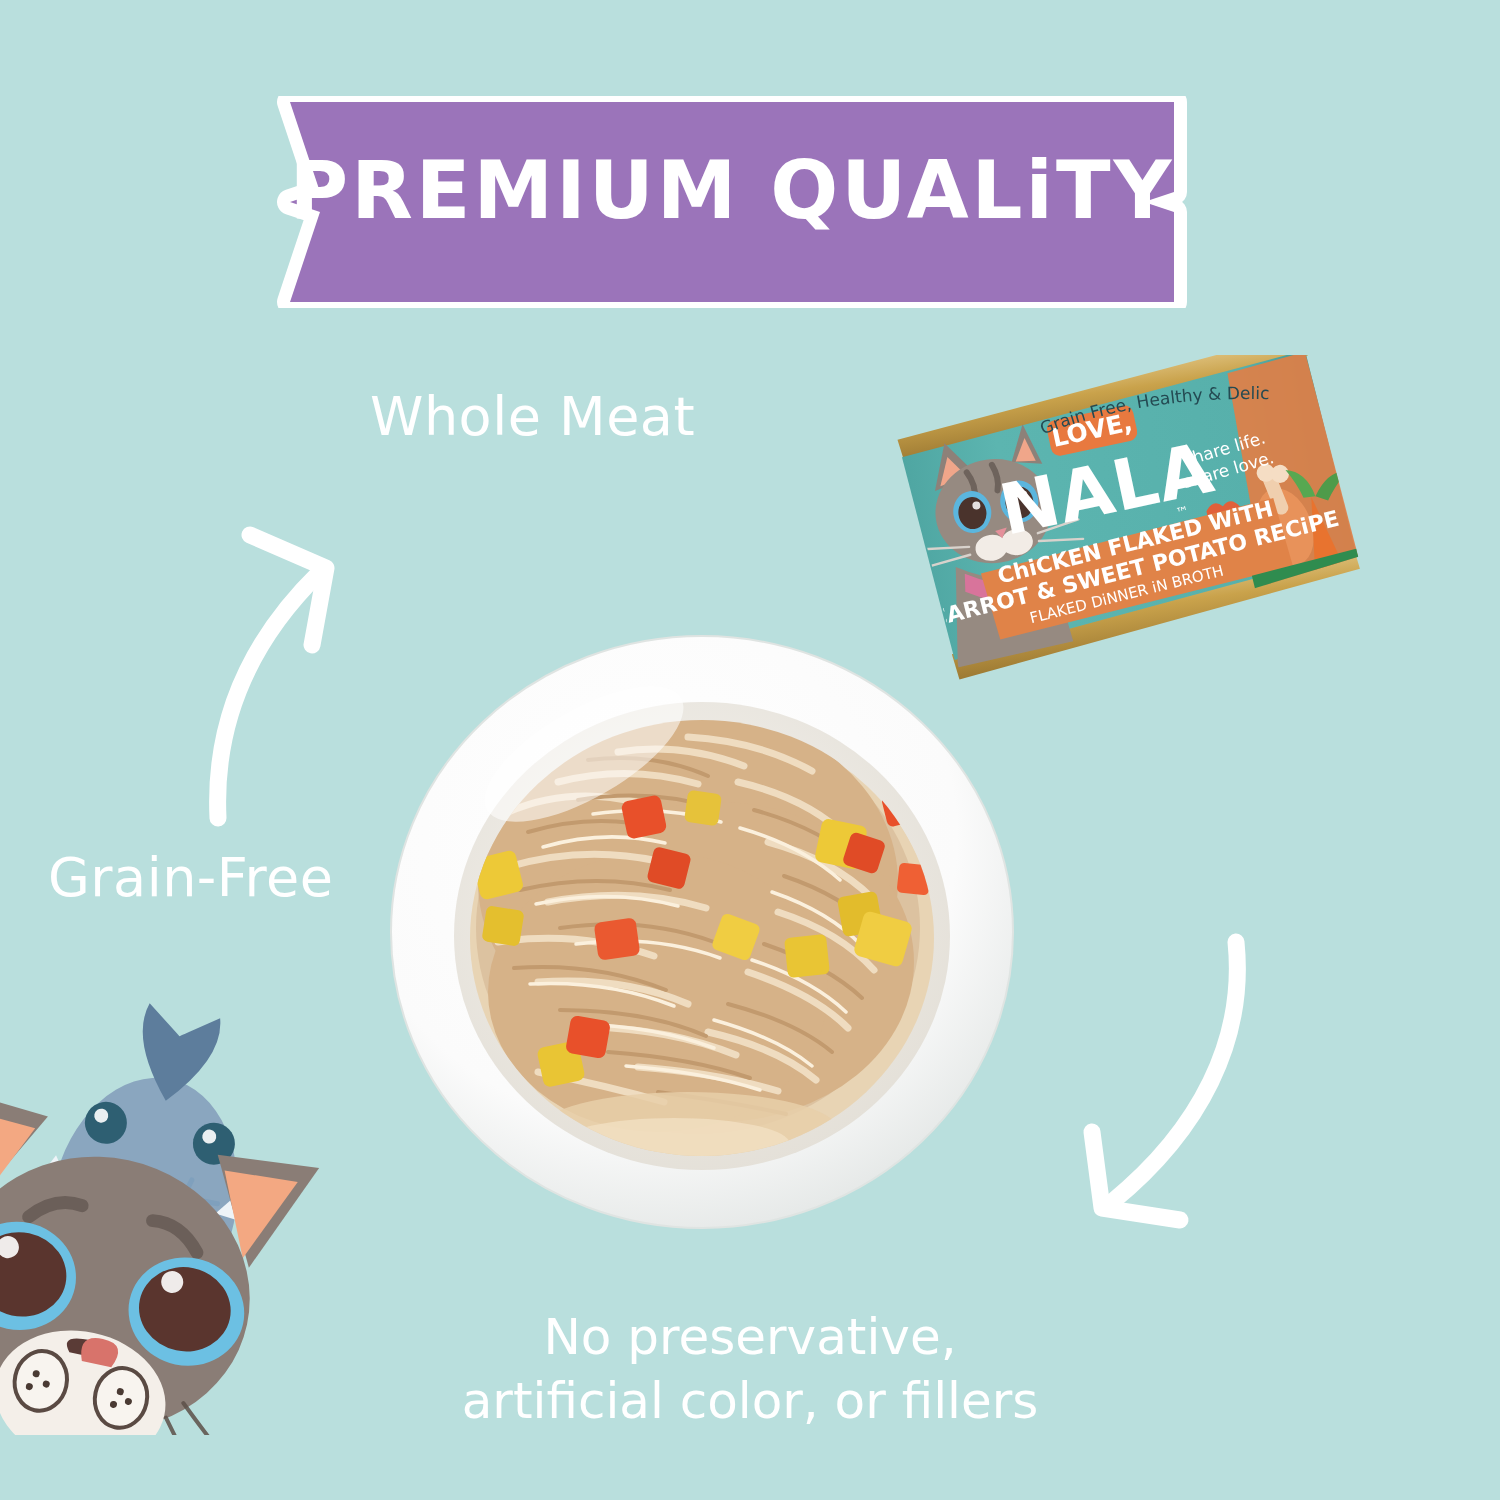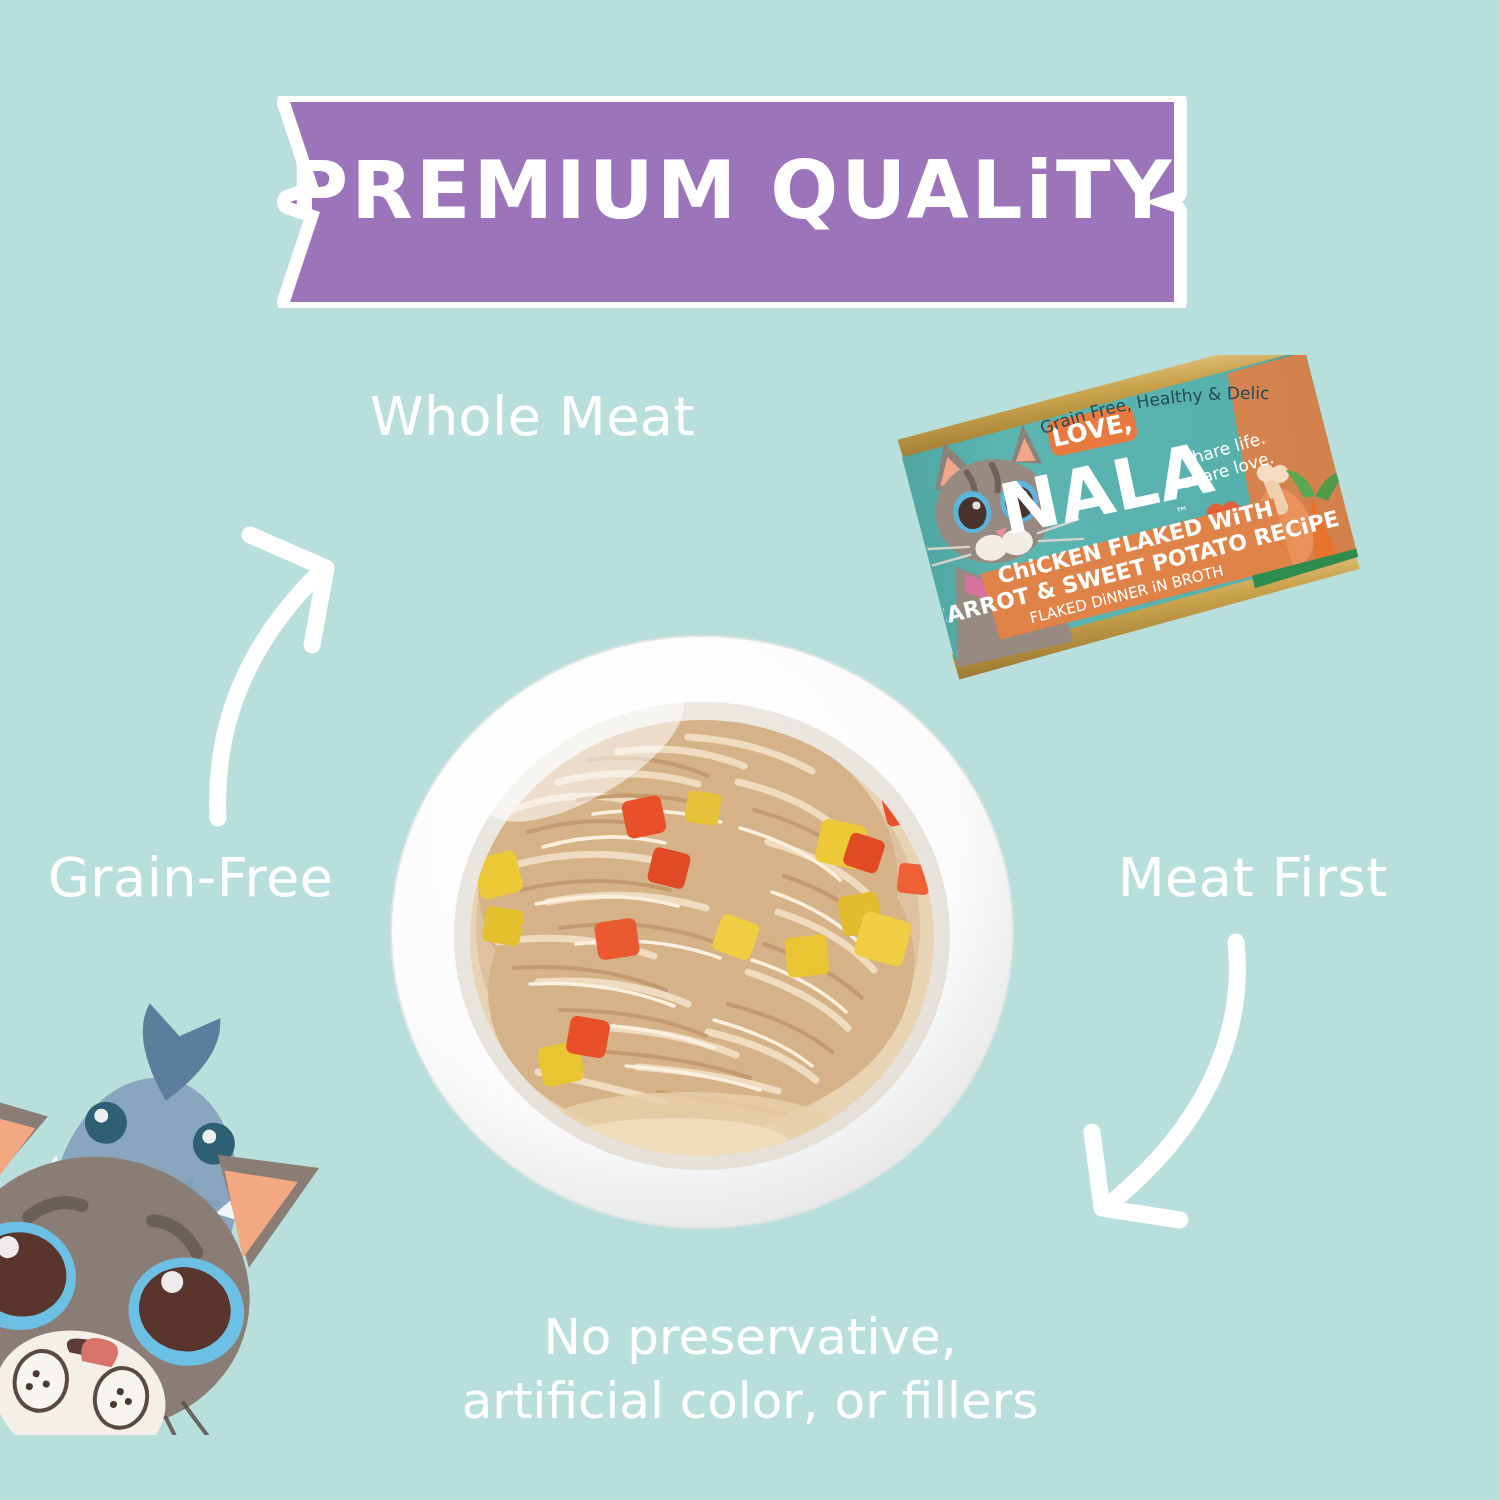--- a/index.html
+++ b/index.html
@@ -118,21 +118,20 @@
     <svg id="banner-fill" viewBox="0 0 920 212" preserveAspectRatio="none">
       <path d="M 18 6 L 902 6 L 902 96 L 872 106 L 902 116 L 902 206 L 18 206 L 48 116 L 18 106 L 48 96 Z" fill="#9b74ba"></path>
     </svg>
     <div id="banner-title">PREMIUM QUALiTY</div>
   </div>
 
   <div class="feature-label" id="label-grain-free">Grain-Free</div>
 
   <div class="feature-label" id="label-whole-meat">Whole Meat</div>
 
-  <div class="feature-label" id="label-meat-first">Meat First</div>
 
   <div id="label-no-preservative">No preservative,
 artificial color, or fillers</div>
 
   <svg class="arrow-svg" id="arrow-up-left" viewBox="0 0 250 350">
     <path d="M 48 338 C 44 255, 70 170, 150 92" fill="none" stroke="#ffffff" stroke-width="17" stroke-linecap="round"></path>
     <path d="M 80 55 L 156 88 L 142 165" fill="none" stroke="#ffffff" stroke-width="17" stroke-linecap="round" stroke-linejoin="round"></path>
   </svg>
 
   <svg class="arrow-svg" id="arrow-down-right" viewBox="0 0 250 320">

